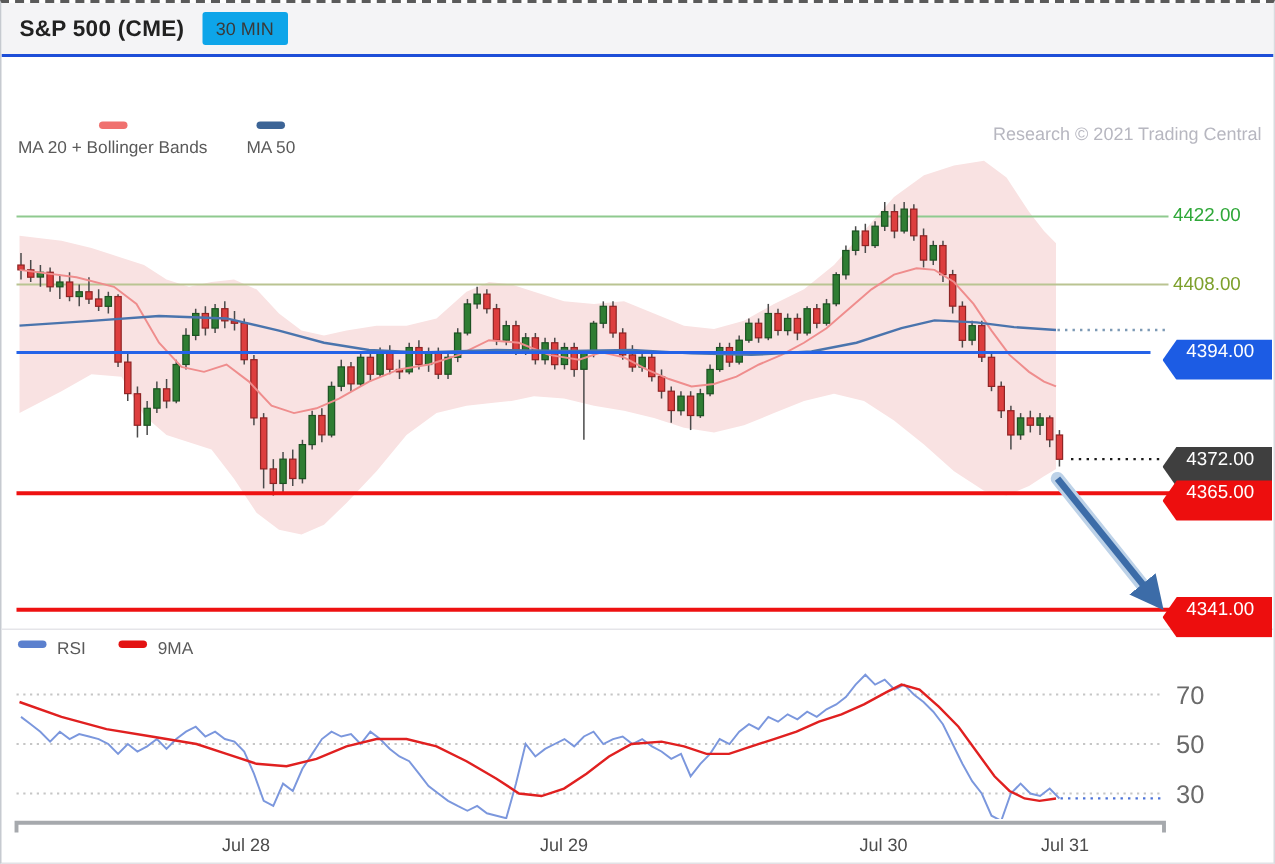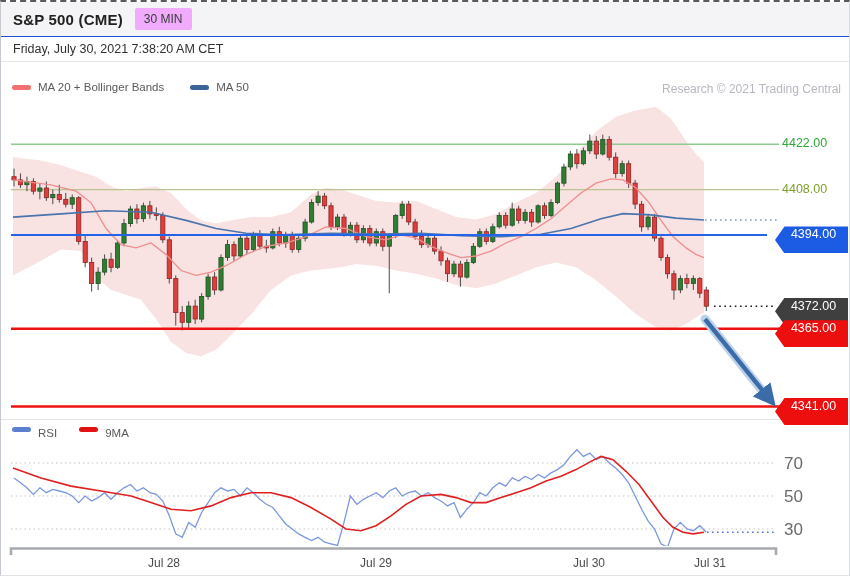--- a/index.html
+++ b/index.html
@@ -9,32 +9,32 @@
     font-family:"Liberation Sans","DejaVu Sans",sans-serif;
     border-top:2px dashed #5a5a5a;border-left:1px solid #c6cad0;
     border-right:1px solid #d9dce0;border-bottom:1px solid #e2e2e6;
   }
   .titlebar{
     position:absolute;top:0;left:0;right:0;height:34px;background:#f4f4f6;
     border-bottom:2px solid #1d4ed8;display:flex;align-items:center;padding-left:12px;
   }
   .title{font-size:15px;font-weight:bold;color:#212121;letter-spacing:.2px;}
   .badge{
-    margin-left:12px;background:#f0abfc;color:#3a3a3a;font-size:12px;
+    margin-left:12px;background:#0ea5e9;color:#3a3a3a;font-size:12px;
     padding:4px 9px;border-radius:2px;cursor:default;
   }
   .datebar{
     position:absolute;top:35px;left:0;right:0;height:24px;background:#fff;
     border-bottom:1px solid #e6e6ea;line-height:24px;padding-left:12px;
     font-size:12.5px;color:#303030;
   }
   .main{position:absolute;top:60px;left:0;width:850px;height:358px;}
   .main svg,.rsiwrap svg,.timeline svg{position:absolute;left:0;top:0;}
   .legend{position:absolute;top:19px;left:11px;display:flex;gap:26px;font-size:11.5px;color:#5a5a5a;z-index:5;}
-  .legend .item{display:flex;align-items:center;gap:7px;}
+  .legend .item{display:flex;align-items:center;gap:7px;flex-direction:column;}
   .swatch{display:inline-block;width:19px;height:5px;border-radius:2.5px;}
   .watermark{position:absolute;top:20px;right:10px;font-size:12px;color:#b7b7c0;z-index:5;}
   .lvl{position:absolute;z-index:6;font-size:12.5px;}
   .lvl.text{right:11px;width:58px;text-align:left;font-weight:400;}
   .lvl.tag{
     right:3px;width:73px;height:27px;line-height:17px;color:#fff;text-align:center;
     clip-path:polygon(0 50%,13% 0,100% 0,100% 100%,13% 100%);padding-left:4px;box-sizing:border-box;
   }
   .divider{position:absolute;top:417px;left:0;right:0;height:1px;background:#e5e5e9;}
   .rsiwrap{position:absolute;top:418px;left:0;width:850px;height:126px;}
@@ -47,21 +47,20 @@
 </head>
 <body>
 
 <div class="frame">
 
   <div class="titlebar">
     <span class="title">S&amp;P 500 (CME)</span>
     <span class="badge">30 MIN</span>
   </div>
 
-  <div class="datebar">Friday, July 30, 2021 7:38:20 AM CET</div>
 
   <div class="main">
     <div class="legend">
       <span class="item">
         <span class="swatch" id="sw0" style="background: rgb(240, 113, 111);"></span>
         <span>MA 20 + Bollinger Bands</span>
       </span>
       <span class="item">
         <span class="swatch" id="sw1" style="background: rgb(60, 100, 150);"></span>
         <span>MA 50</span>

